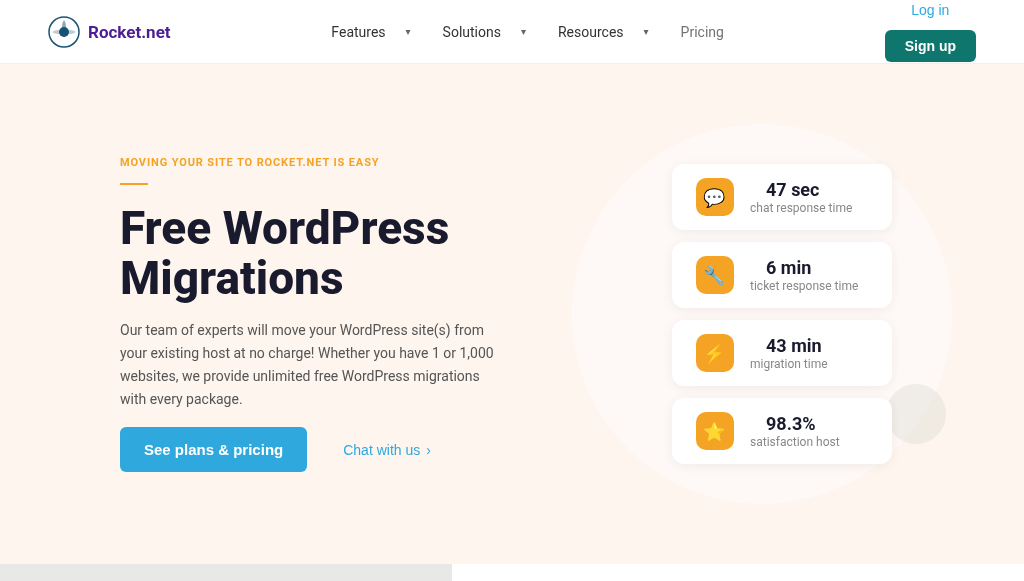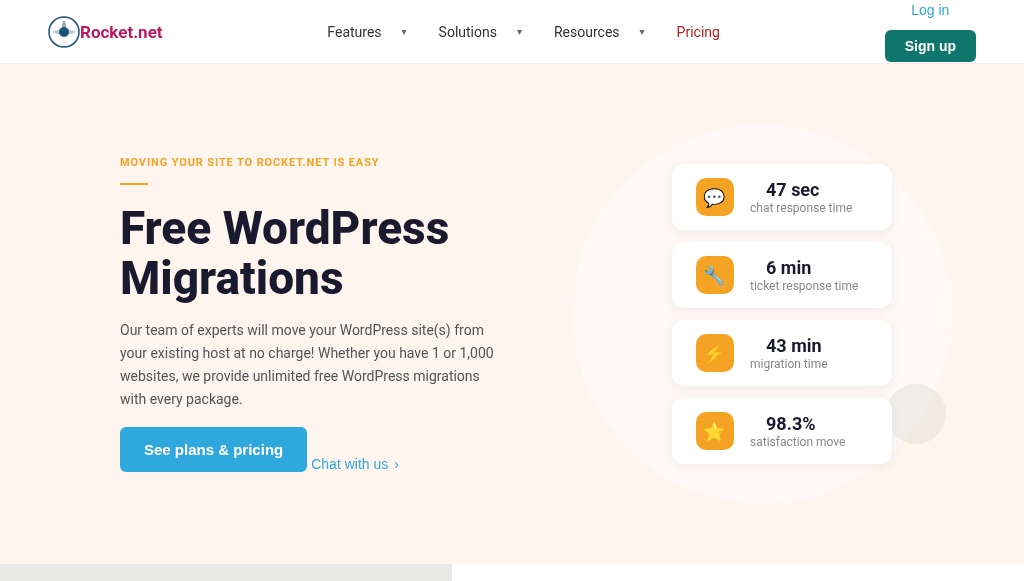--- a/index.html
+++ b/index.html
@@ -17,24 +17,24 @@
       padding: 0 48px;
       height: 64px;
       background: #fff;
       border-bottom: 1px solid #f0f0f0;
       position: relative;
       z-index: 10;
     }
     .nav-logo {
       display: flex;
       align-items: center;
-      gap: 0;
+      gap: 8px;
       font-size: 17px;
       font-weight: 700;
-      color: #be185d;
+      color: #4c1d95;
       text-decoration: none;
     }
     .logo-icon {
       width: 32px;
       height: 32px;
     }
     .nav-links {
       display: flex;
       align-items: center;
       gap: 32px;
@@ -43,21 +43,21 @@
       font-size: 14px;
       color: #333;
       text-decoration: none;
       display: flex;
       align-items: center;
       gap: 20px;
       cursor: pointer;
     }
     .nav-link-pricing {
       font-size: 14px;
-      color: #b91c1c;
+      color: #737373;
       text-decoration: none;
       cursor: pointer;
     }
     .nav-actions {
       display: flex;
       align-items: center;
       gap: 12px;
       flex-direction: column;
     }
     .btn-login {
@@ -120,22 +120,22 @@
     }
     .hero-desc {
       font-size: 14px;
       color: #555;
       line-height: 1.65;
       margin-bottom: 16px;
       max-width: 380px;
     }
     .hero-btns {
       display: flex;
-      align-items: flex-end;
-      gap: 4px;
+      align-items: center;
+      gap: 36px;
     }
     .btn-primary {
       background: #2fa8dd;
       color: #fff;
       border: none;
       padding: 14px 24px;
       border-radius: 6px;
       font-size: 15px;
       font-weight: 600;
       cursor: pointer;
@@ -324,21 +324,21 @@
         <div>
           <div class="stat-value">43 min</div>
           <div class="stat-label">migration time</div>
         </div>
       </div>
 
       <div class="stat-card">
         <div class="stat-icon">⭐</div>
         <div>
           <div class="stat-value">98.3%</div>
-          <div class="stat-label">satisfaction move</div>
+          <div class="stat-label">satisfaction host</div>
         </div>
       </div>
 
     </div>
   </div>
 </section>
 
 <div class="bottom-section">
   <div class="bottom-left"></div>
   <div class="bottom-right">

